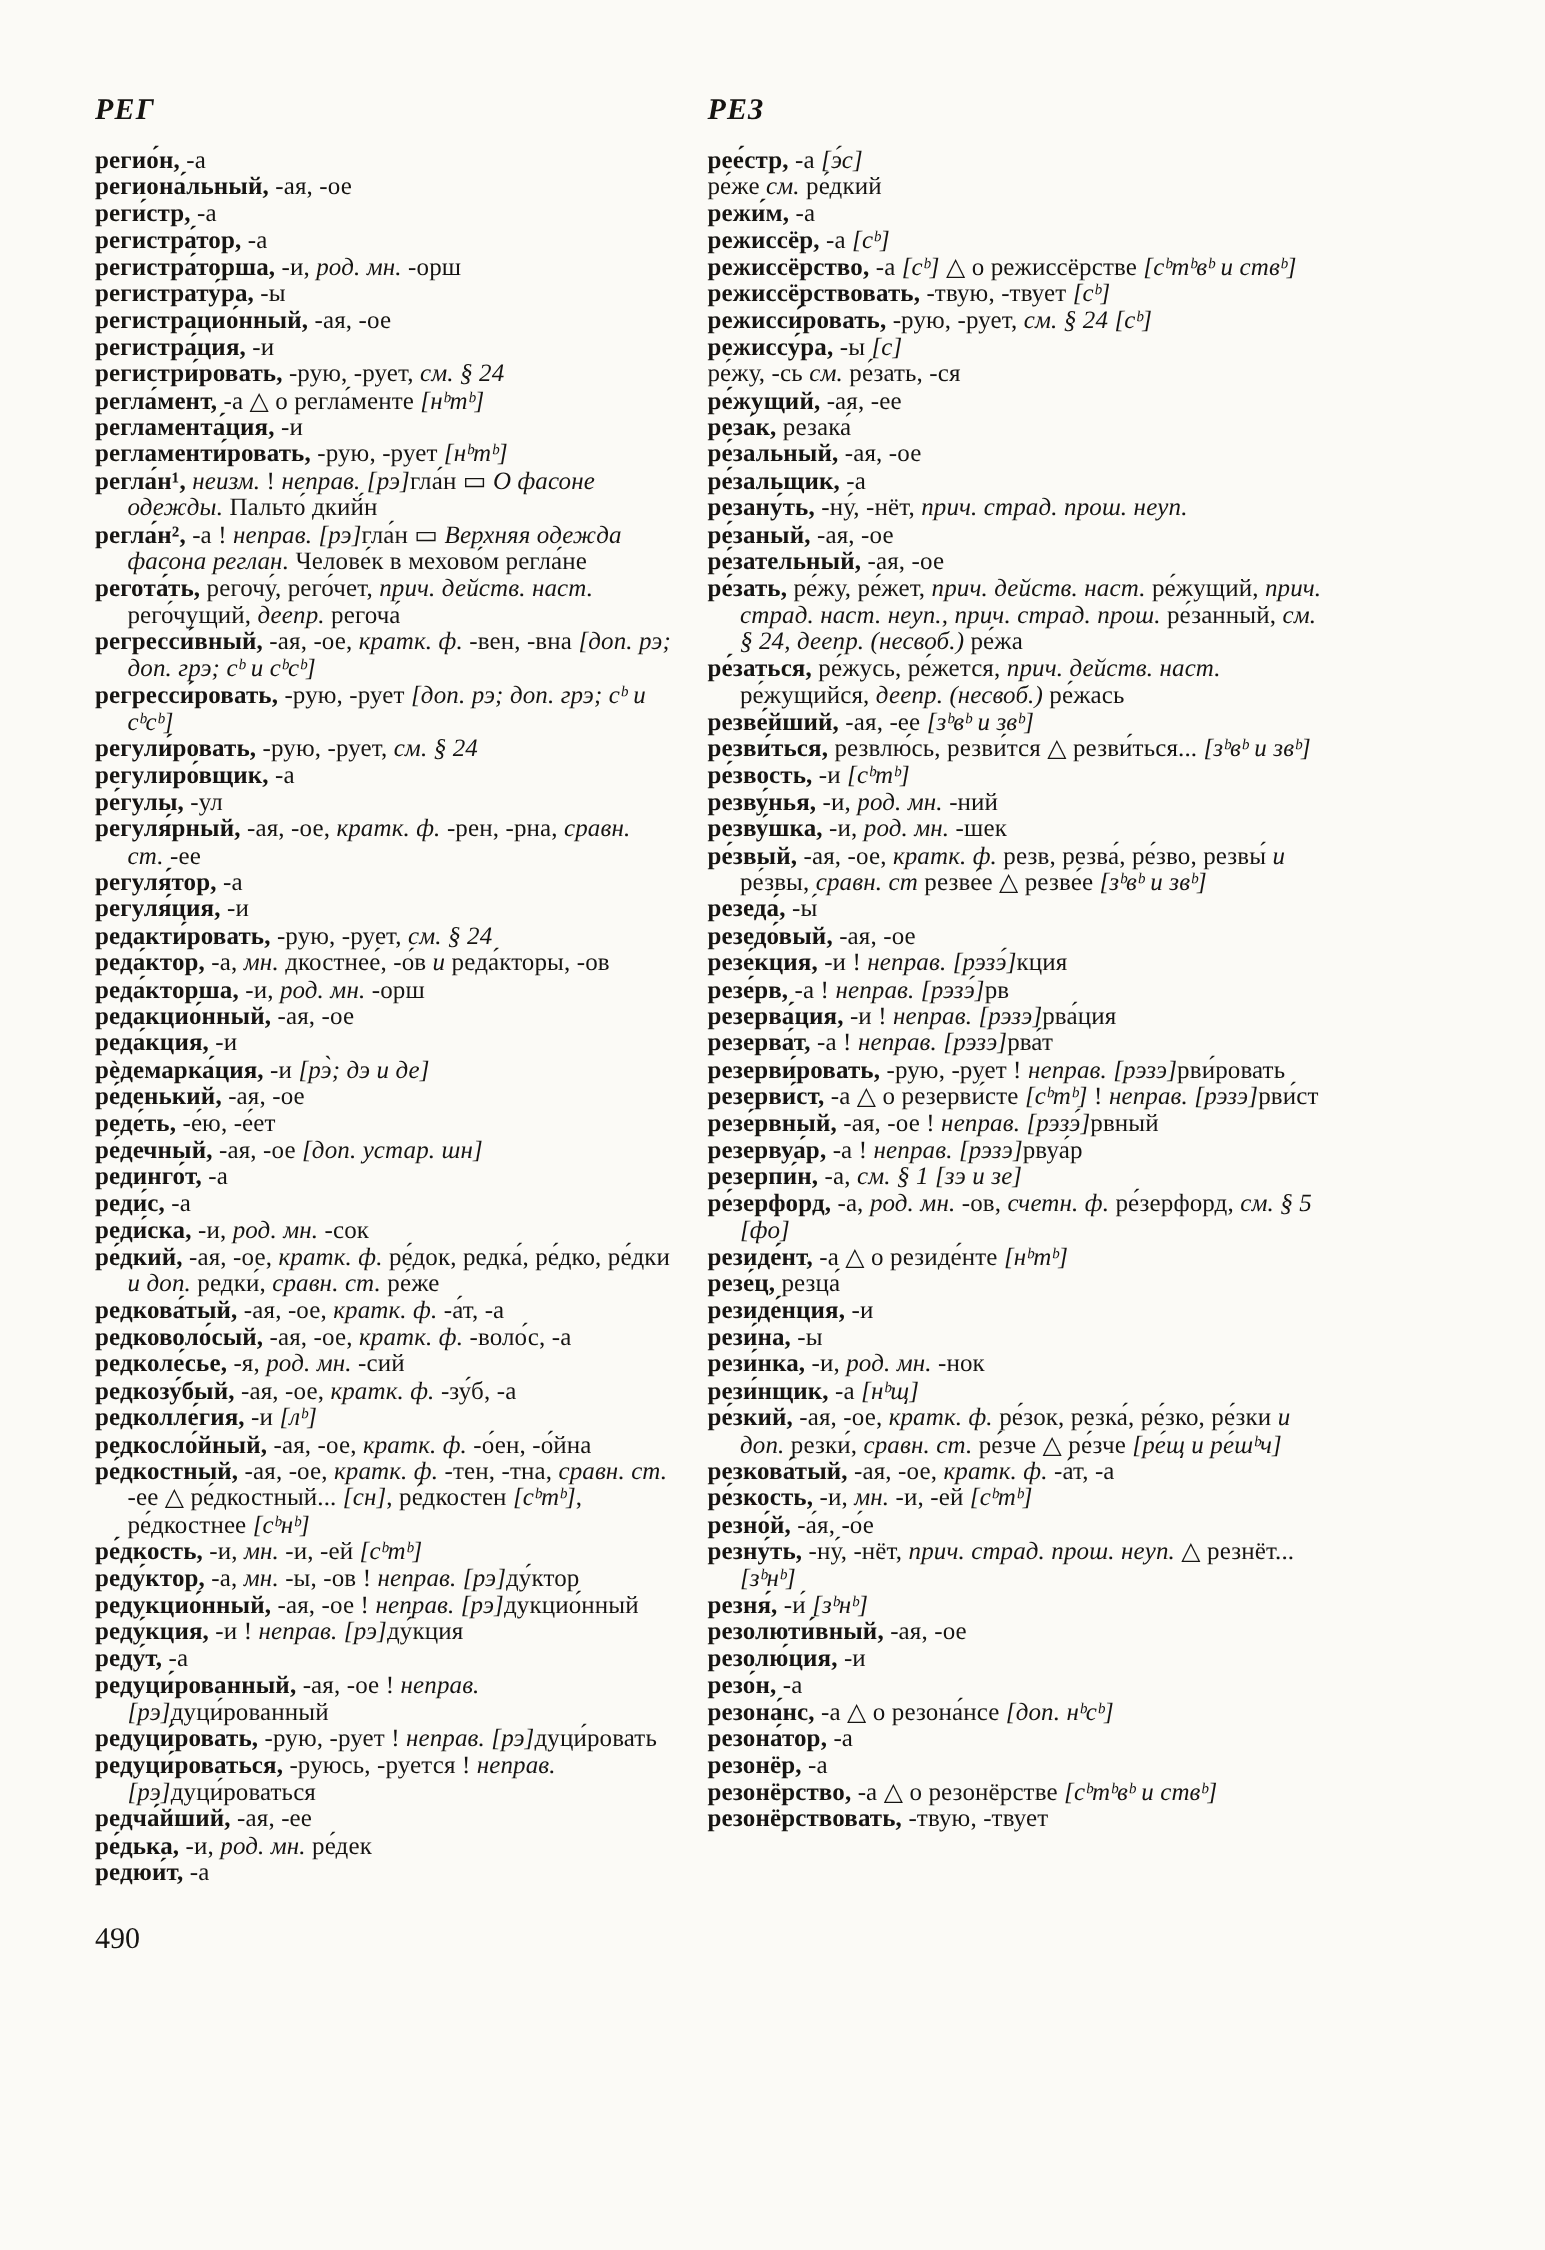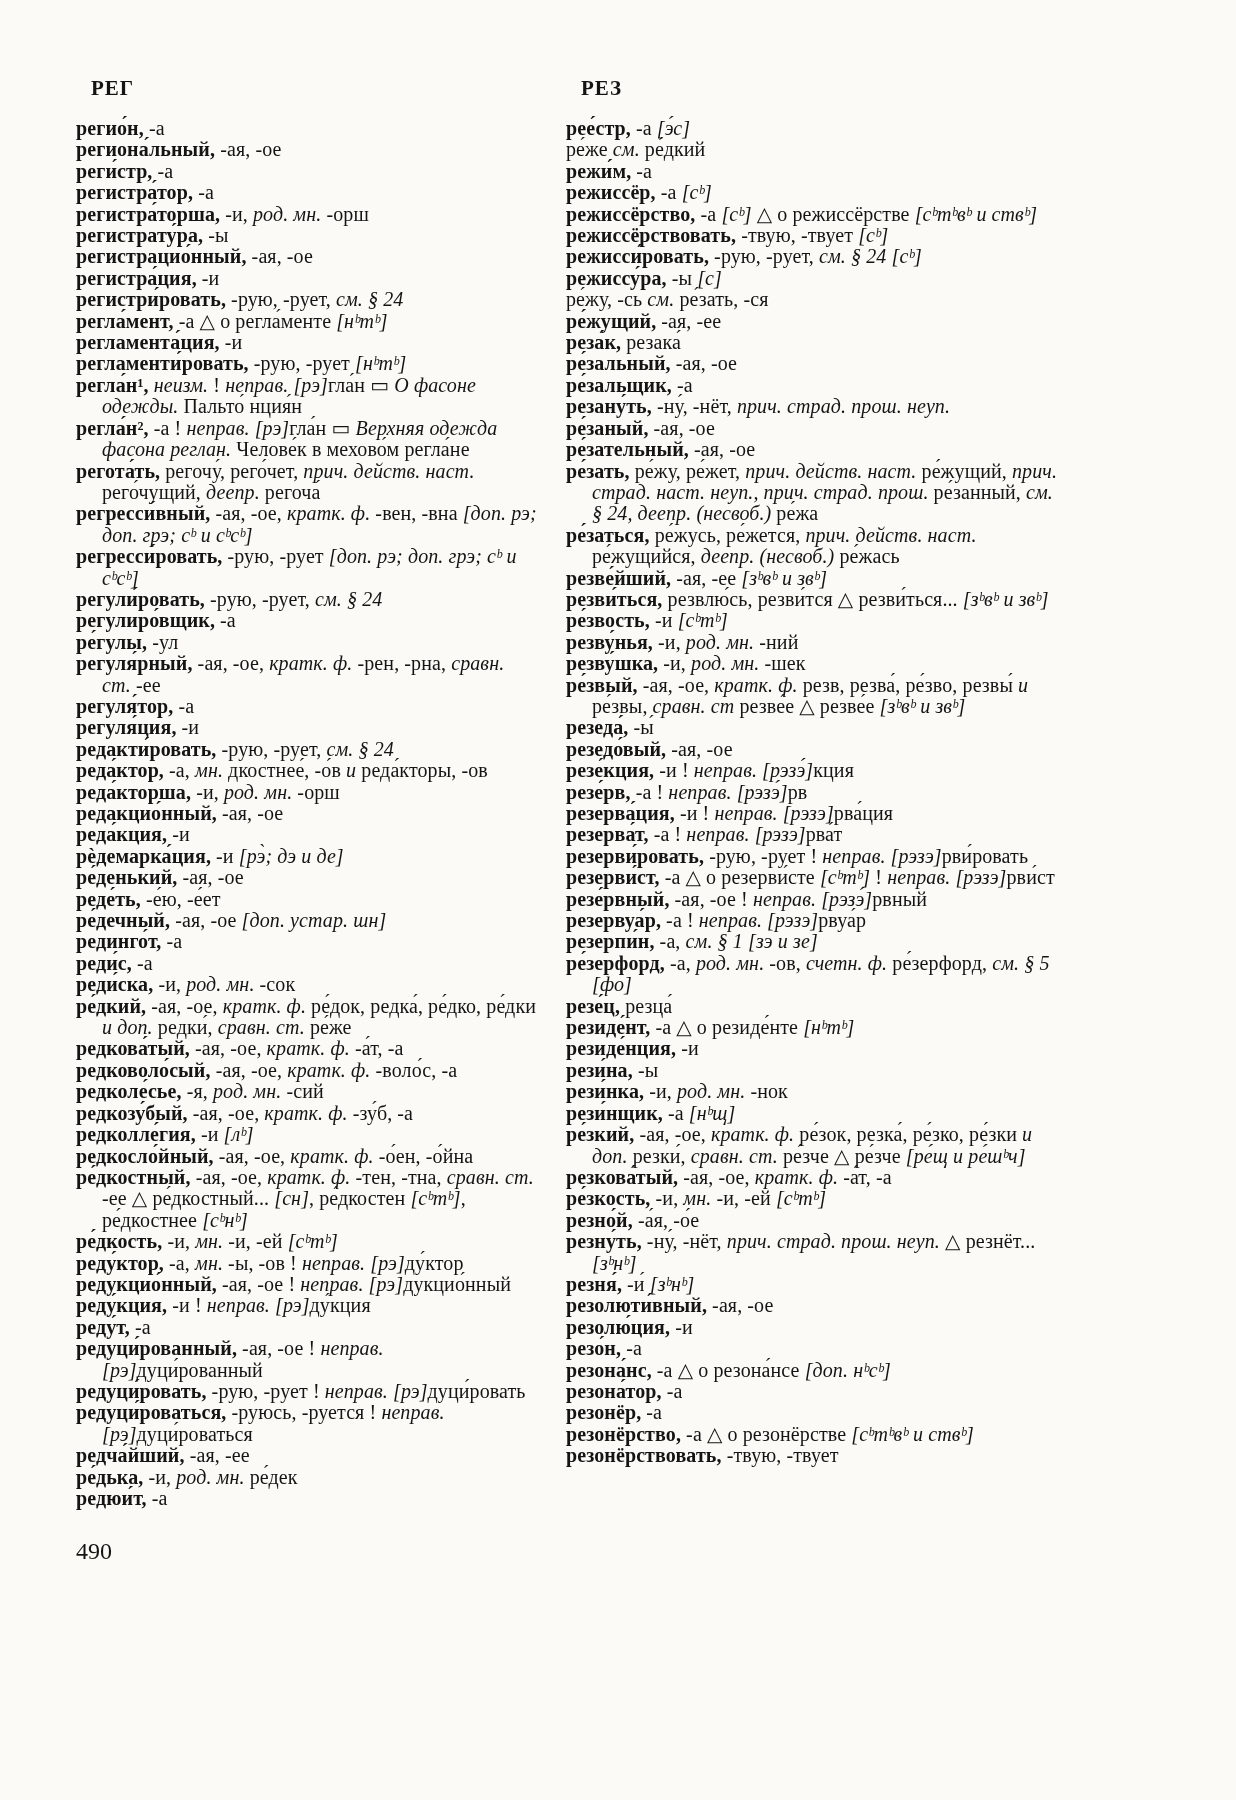--- a/index.html
+++ b/index.html
@@ -8,22 +8,22 @@
     background: #fbfaf6;
     font-family: "Liberation Serif", "DejaVu Serif", serif;
     color: #161412;
     overflow: hidden;
   }
   .page { position: relative; width: 1236px; height: 1800px; }
   .col { position: absolute; top: 72px; }
   .col-left  { left: 76px;  width: 462px; }
   .col-right { left: 566px; width: 500px; }
   .col-header {
-    font-size: 21px; font-weight: bold; line-height: 32px;
-    margin: 0 0 14px 15px; letter-spacing: 1px;
+    font-size: 24px; font-weight: bold; line-height: 32px;
+    margin: 0 0 14px 0; letter-spacing: 1px; font-style: italic;
   }
   .entry {
     margin: 0;
     font-size: 20px;
     line-height: 21.4px;
     padding-left: 26px;
     text-indent: -26px;
     letter-spacing: 0.1px;
   }
   .seg-b { font-weight: bold; }
@@ -46,21 +46,21 @@
         <p class="entry"><span class="seg-b">реги́стр,</span><span class="seg-n"> -а</span></p>
         <p class="entry"><span class="seg-b">регистра́тор,</span><span class="seg-n"> -а</span></p>
         <p class="entry"><span class="seg-b">регистра́торша,</span><span class="seg-n"> -и, </span><span class="seg-i">род. мн.</span><span class="seg-n"> -орш</span></p>
         <p class="entry"><span class="seg-b">регистрату́ра,</span><span class="seg-n"> -ы</span></p>
         <p class="entry"><span class="seg-b">регистрацио́нный,</span><span class="seg-n"> -ая, -ое</span></p>
         <p class="entry"><span class="seg-b">регистра́ция,</span><span class="seg-n"> -и</span></p>
         <p class="entry"><span class="seg-b">регистри́ровать,</span><span class="seg-n"> -рую, -рует, </span><span class="seg-i">см. § 24</span></p>
         <p class="entry"><span class="seg-b">регла́мент,</span><span class="seg-n"> -а  △  о регла́менте </span><span class="seg-i">[нᵇтᵇ]</span></p>
         <p class="entry"><span class="seg-b">регламента́ция,</span><span class="seg-n"> -и</span></p>
         <p class="entry"><span class="seg-b">регламенти́ровать,</span><span class="seg-n"> -рую, -рует </span><span class="seg-i">[нᵇтᵇ]</span></p>
-        <p class="entry"><span class="seg-b">регла́н¹,</span><span class="seg-n"> </span><span class="seg-i">неизм.</span><span class="seg-n"> ! </span><span class="seg-i">неправ. [рэ]</span><span class="seg-n">гла́н ▭ </span><span class="seg-i">О фасоне одежды.</span><span class="seg-n"> Пальто́ нция́н</span></p>
+        <p class="entry"><span class="seg-b">регла́н¹,</span><span class="seg-n"> </span><span class="seg-i">неизм.</span><span class="seg-n"> ! </span><span class="seg-i">неправ. [рэ]</span><span class="seg-n">гла́н ▭ </span><span class="seg-i">О фасоне одежды.</span><span class="seg-n"> Пальто́ дкий́н</span></p>
         <p class="entry"><span class="seg-b">регла́н²,</span><span class="seg-n"> -а ! </span><span class="seg-i">неправ. [рэ]</span><span class="seg-n">гла́н ▭ </span><span class="seg-i">Верхняя одежда фасона реглан.</span><span class="seg-n"> Челове́к в мехово́м регла́не</span></p>
         <p class="entry"><span class="seg-b">регота́ть,</span><span class="seg-n"> регочу́, рего́чет, </span><span class="seg-i">прич. действ. наст.</span><span class="seg-n"> рего́чущий, </span><span class="seg-i">деепр.</span><span class="seg-n"> регоча́</span></p>
         <p class="entry"><span class="seg-b">регресси́вный,</span><span class="seg-n"> -ая, -ое, </span><span class="seg-i">кратк. ф.</span><span class="seg-n"> -вен, -вна </span><span class="seg-i">[доп. рэ; доп. грэ; сᵇ и сᵇсᵇ]</span></p>
         <p class="entry"><span class="seg-b">регресси́ровать,</span><span class="seg-n"> -рую, -рует </span><span class="seg-i">[доп. рэ; доп. грэ; сᵇ и сᵇсᵇ]</span></p>
         <p class="entry"><span class="seg-b">регули́ровать,</span><span class="seg-n"> -рую, -рует, </span><span class="seg-i">см. § 24</span></p>
         <p class="entry"><span class="seg-b">регулиро́вщик,</span><span class="seg-n"> -а</span></p>
         <p class="entry"><span class="seg-b">ре́гулы,</span><span class="seg-n"> -ул</span></p>
         <p class="entry"><span class="seg-b">регуля́рный,</span><span class="seg-n"> -ая, -ое, </span><span class="seg-i">кратк. ф.</span><span class="seg-n"> -рен, -рна, </span><span class="seg-i">сравн. ст.</span><span class="seg-n"> -ее</span></p>
         <p class="entry"><span class="seg-b">регуля́тор,</span><span class="seg-n"> -а</span></p>
         <p class="entry"><span class="seg-b">регуля́ция,</span><span class="seg-n"> -и</span></p>
@@ -130,22 +130,22 @@
         <p class="entry"><span class="seg-b">резе́кция,</span><span class="seg-n"> -и ! </span><span class="seg-i">неправ. [рэзэ́]</span><span class="seg-n">кция</span></p>
         <p class="entry"><span class="seg-b">резе́рв,</span><span class="seg-n"> -а ! </span><span class="seg-i">неправ. [рэзэ́]</span><span class="seg-n">рв</span></p>
         <p class="entry"><span class="seg-b">резерва́ция,</span><span class="seg-n"> -и ! </span><span class="seg-i">неправ. [рэзэ]</span><span class="seg-n">рва́ция</span></p>
         <p class="entry"><span class="seg-b">резерва́т,</span><span class="seg-n"> -а ! </span><span class="seg-i">неправ. [рэзэ]</span><span class="seg-n">рва́т</span></p>
         <p class="entry"><span class="seg-b">резерви́ровать,</span><span class="seg-n"> -рую, -рует ! </span><span class="seg-i">неправ. [рэзэ]</span><span class="seg-n">рви́ровать</span></p>
         <p class="entry"><span class="seg-b">резерви́ст,</span><span class="seg-n"> -а  △  о резерви́сте </span><span class="seg-i">[сᵇтᵇ]</span><span class="seg-n"> ! </span><span class="seg-i">неправ. [рэзэ]</span><span class="seg-n">рви́ст</span></p>
         <p class="entry"><span class="seg-b">резе́рвный,</span><span class="seg-n"> -ая, -ое ! </span><span class="seg-i">неправ. [рэзэ́]</span><span class="seg-n">рвный</span></p>
         <p class="entry"><span class="seg-b">резервуа́р,</span><span class="seg-n"> -а ! </span><span class="seg-i">неправ. [рэзэ]</span><span class="seg-n">рвуа́р</span></p>
         <p class="entry"><span class="seg-b">резерпи́н,</span><span class="seg-n"> -а, </span><span class="seg-i">см. § 1 [зэ и зе]</span></p>
         <p class="entry"><span class="seg-b">ре́зерфорд,</span><span class="seg-n"> -а, </span><span class="seg-i">род. мн.</span><span class="seg-n"> -ов, </span><span class="seg-i">счетн. ф.</span><span class="seg-n"> ре́зерфорд, </span><span class="seg-i">см. § 5 [фо]</span></p>
+        <p class="entry"><span class="seg-b">резиде́нт,</span><span class="seg-n"> -а  △  о резиде́нте </span><span class="seg-i">[нᵇтᵇ]</span></p>
         <p class="entry"><span class="seg-b">резе́ц,</span><span class="seg-n"> резца́</span></p>
-        <p class="entry"><span class="seg-b">резиде́нт,</span><span class="seg-n"> -а  △  о резиде́нте </span><span class="seg-i">[нᵇтᵇ]</span></p>
         <p class="entry"><span class="seg-b">резиде́нция,</span><span class="seg-n"> -и</span></p>
         <p class="entry"><span class="seg-b">рези́на,</span><span class="seg-n"> -ы</span></p>
         <p class="entry"><span class="seg-b">рези́нка,</span><span class="seg-n"> -и, </span><span class="seg-i">род. мн.</span><span class="seg-n"> -нок</span></p>
         <p class="entry"><span class="seg-b">рези́нщик,</span><span class="seg-n"> -а </span><span class="seg-i">[нᵇщ]</span></p>
         <p class="entry"><span class="seg-b">ре́зкий,</span><span class="seg-n"> -ая, -ое, </span><span class="seg-i">кратк. ф.</span><span class="seg-n"> ре́зок, резка́, ре́зко, ре́зки </span><span class="seg-i">и доп.</span><span class="seg-n"> резки́, </span><span class="seg-i">сравн. ст.</span><span class="seg-n"> ре́зче  △  ре́зче </span><span class="seg-i">[ре́щ и ре́шᵇч]</span></p>
         <p class="entry"><span class="seg-b">резкова́тый,</span><span class="seg-n"> -ая, -ое, </span><span class="seg-i">кратк. ф.</span><span class="seg-n"> -а́т, -а</span></p>
         <p class="entry"><span class="seg-b">ре́зкость,</span><span class="seg-n"> -и, </span><span class="seg-i">мн.</span><span class="seg-n"> -и, -ей </span><span class="seg-i">[сᵇтᵇ]</span></p>
         <p class="entry"><span class="seg-b">резно́й,</span><span class="seg-n"> -а́я, -о́е</span></p>
         <p class="entry"><span class="seg-b">резну́ть,</span><span class="seg-n"> -ну́, -нёт, </span><span class="seg-i">прич. страд. прош. неуп.</span><span class="seg-n">  △  резнёт... </span><span class="seg-i">[зᵇнᵇ]</span></p>
         <p class="entry"><span class="seg-b">резня́,</span><span class="seg-n"> -и́ </span><span class="seg-i">[зᵇнᵇ]</span></p>

